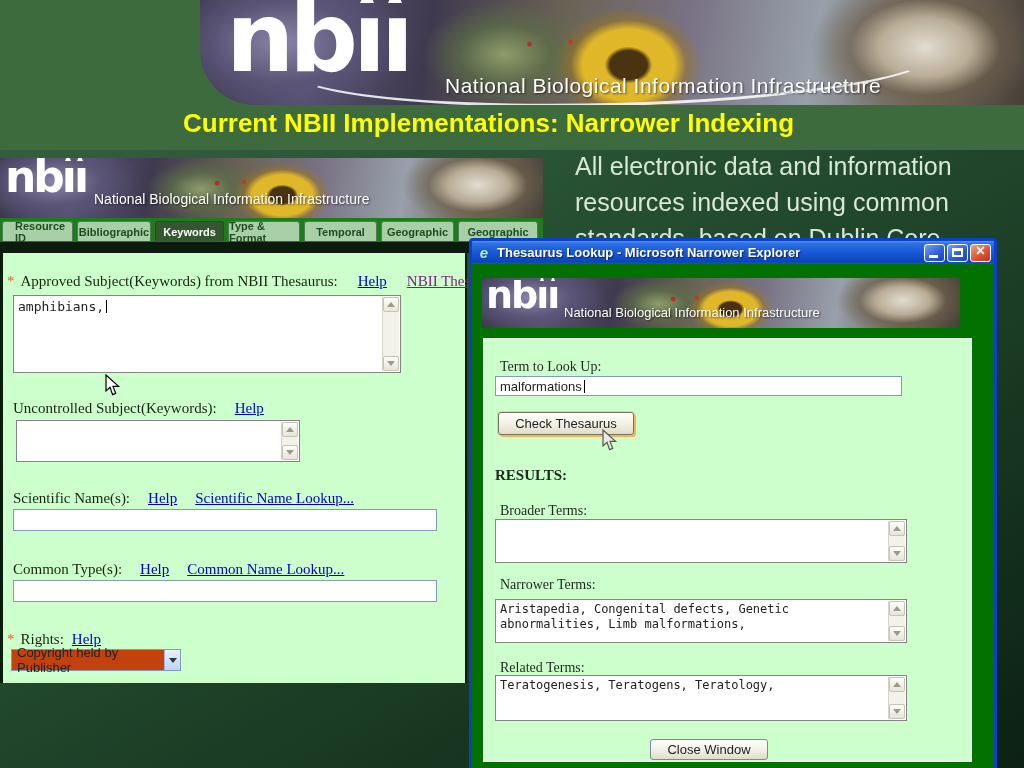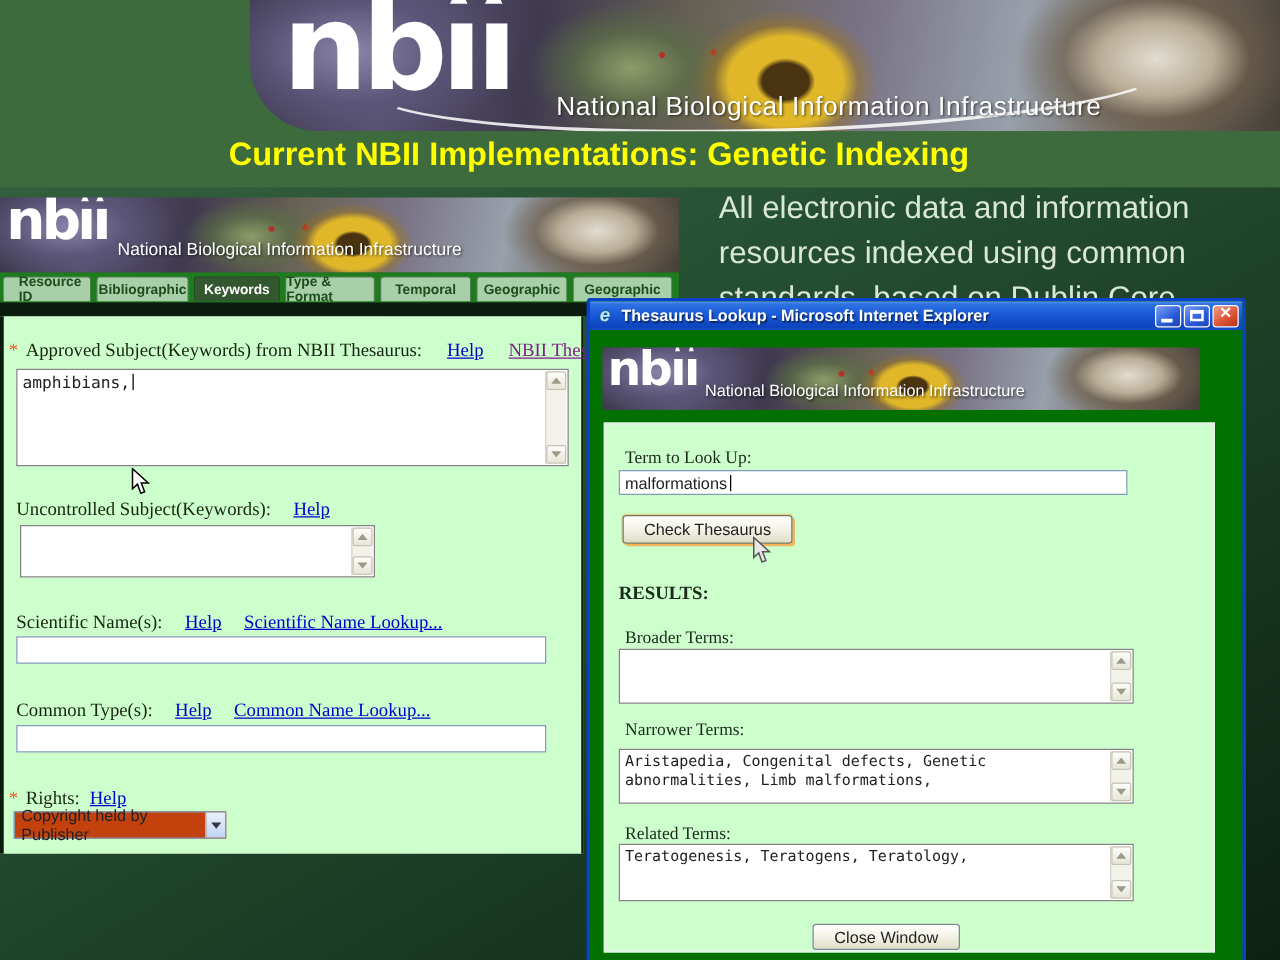--- a/index.html
+++ b/index.html
@@ -57,21 +57,21 @@
   .link{color:#0000cc;text-decoration:underline;cursor:pointer;font-family:"Liberation Serif",serif;}
   .link.visited{color:#7b2382;}
   .f-row1{left:4px;top:20px;}  .f-row1 .link{margin-left:20px;}
   .f-row2{left:10px;top:147px;} .f-row2 .link{margin-left:18px;}
   .f-row3{left:10px;top:237px;} .f-row3 .link{margin-left:18px;}
   .f-row4{left:10px;top:308px;} .f-row4 .link{margin-left:18px;}
   .f-row5{left:4px;top:378px;}  .f-row5 .link{margin-left:8px;}
 
   .ta{position:absolute;background:#fff;border:1px solid #848484;box-sizing:border-box;}
   .ta .val{display:block;padding:3px 22px 0 4px;font-family:"DejaVu Sans Mono",monospace;color:#222;}
-  .ta1{left:10px;top:42px;width:442px;height:78px;} .ta1 .val{font-size:13px;}
+  .ta1{left:10px;top:42px;width:388px;height:78px;} .ta1 .val{font-size:13px;}
   .ta2{left:13px;top:167px;width:284px;height:42px;}
   .caret{display:inline-block;width:1px;height:13px;background:#000;vertical-align:-2px;margin-left:2px;}
   .sbar{position:absolute;top:1px;right:1px;bottom:1px;width:17px;background:#f2f1ea;border-left:1px solid #d6d4c8;
     display:flex;flex-direction:column;justify-content:space-between;box-sizing:border-box;}
   .sb-btn{height:15px;background:linear-gradient(#fdfdfa,#e7e5d8);border:1px solid #c6c3b4;border-radius:2px;
     display:flex;align-items:center;justify-content:center;box-sizing:border-box;}
   .tri-up{width:0;height:0;border-left:4px solid transparent;border-right:4px solid transparent;border-bottom:5px solid #9e9a8a;}
   .tri-down{width:0;height:0;border-left:4px solid transparent;border-right:4px solid transparent;border-top:5px solid #9e9a8a;}
   .tri-down.dk{border-top-color:#334;}
   .text-input{position:absolute;background:#fff;border:1px solid #7f9db9;box-sizing:border-box;
@@ -134,21 +134,21 @@
 <div class="slide">
 
   <div class="top-band"></div>
 
   <div class="collage top-collage">
     <div class="nbii-logo big-logo"><span>nb</span><span class="logo-i">ı</span><span class="logo-i">ı</span></div>
     <div class="swoosh"></div>
     <div class="tagline">National Biological Information Infrastructure</div>
   </div>
 
-  <div class="slide-title">Current NBII Implementations: Genetic Indexing</div>
+  <div class="slide-title">Current NBII Implementations: Narrower Indexing</div>
 
   <div class="body-text">All electronic data and information resources indexed using common standards, based on Dublin Core</div>
 
   <div class="form-window">
     <div class="collage form-banner">
       <div class="nbii-logo"><span>nb</span><span class="logo-i">ı</span><span class="logo-i">ı</span></div>
       <div class="tagline">National Biological Information Infrastructure</div>
     </div>
     <div class="tab-strip">
       <div class="tab">Resource ID</div>
@@ -220,21 +220,21 @@
         <div class="select-btn">
             <div class="tri-down dk"></div>
           </div>
       </div>
     </div>
   </div>
 
   <div class="popup">
     <div class="titlebar">
       <span class="ie-icon">e</span>
-      <span class="title-text">Thesaurus Lookup - Microsoft Internet Explorer</span>
+      <span class="title-text">Thesaurus Lookup - Microsoft Narrower Explorer</span>
       <span class="wbtn min"></span>
       <span class="wbtn max"></span>
       <span class="wbtn close"></span>
     </div>
     <div class="popup-body">
       <div class="collage popup-banner">
         <div class="nbii-logo"><span>nb</span><span class="logo-i">ı</span><span class="logo-i">ı</span></div>
         <div class="tagline">National Biological Information Infrastructure</div>
       </div>
       <div class="panel">

